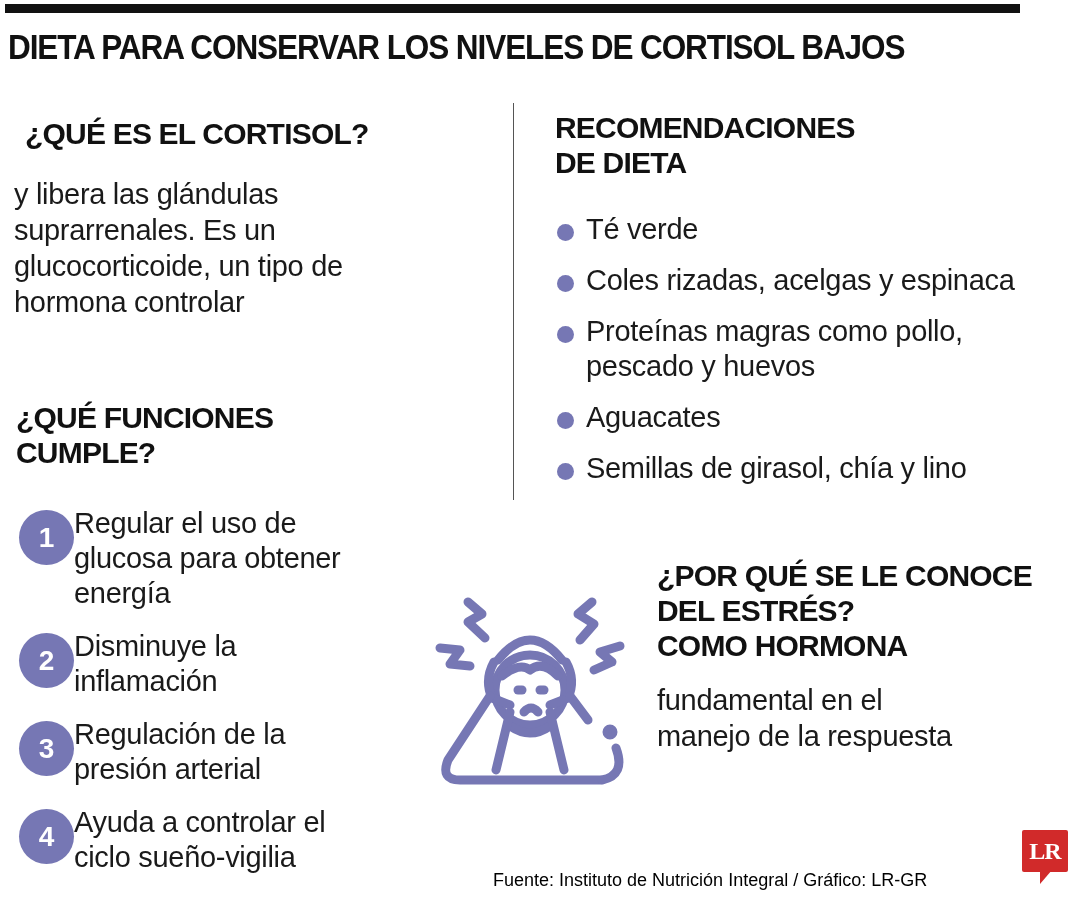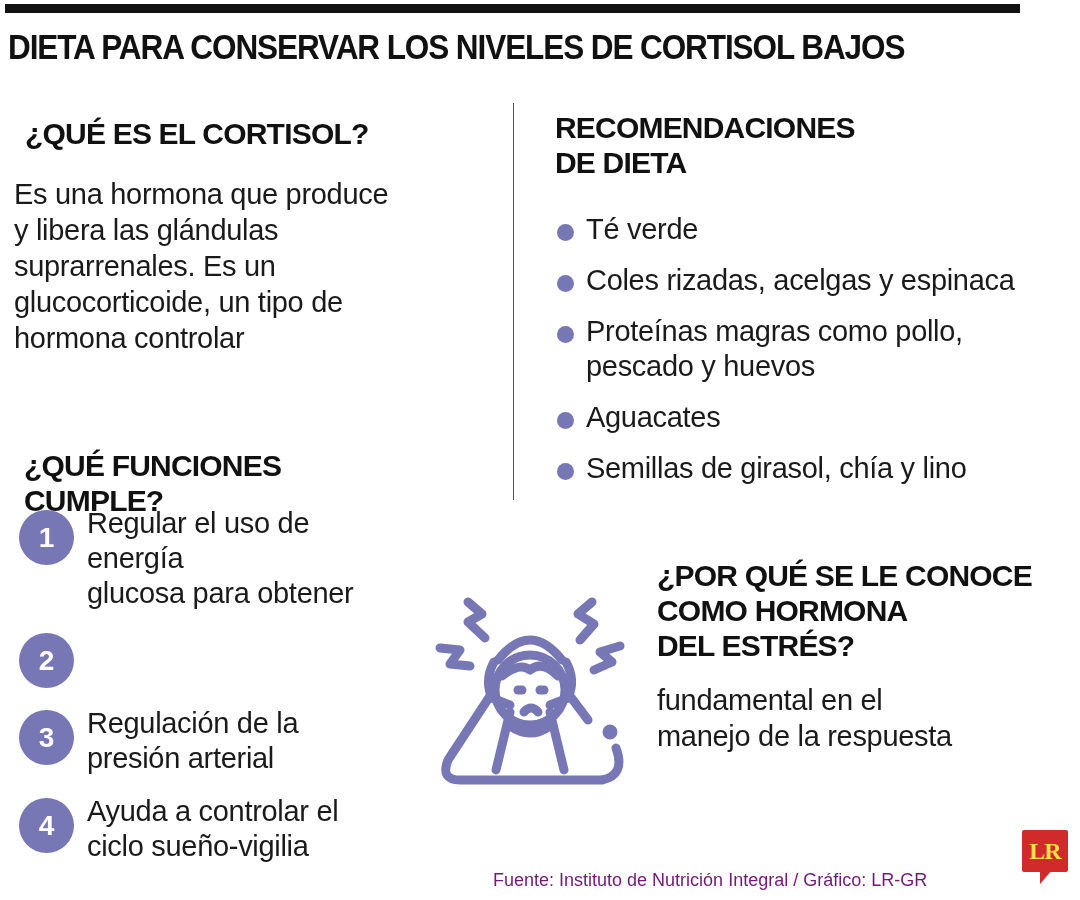--- a/index.html
+++ b/index.html
@@ -11,58 +11,61 @@
   .h2 { position:absolute; font-weight:bold; font-size:30px; line-height:35px; letter-spacing:-0.8px; }
   .body-text { position:absolute; font-size:29px; line-height:36px; color:#1a1a1a; letter-spacing:-0.3px; }
   .divider { position:absolute; left:513px; top:103px; width:1px; height:397px; background:#555; }
   .bullets { position:absolute; left:555px; top:212px; list-style:none; margin:0; padding:0; }
   .bullets li { position:relative; padding-left:31px; font-size:29px; line-height:35px; margin-bottom:16px; color:#1a1a1a; letter-spacing:-0.3px; }
   .bullets li .dot { position:absolute; left:2px; top:12px; width:17px; height:17px; border-radius:50%; background:#7677b4; }
   .funcs { position:absolute; left:19px; top:506px; }
   .func { position:relative; display:flex; align-items:flex-start; margin-bottom:18px; }
   .num { width:55px; height:55px; border-radius:50%; background:#7677b4; color:#fff; font-weight:bold;
          font-size:28px; display:flex; align-items:center; justify-content:center; flex:0 0 55px; margin-top:4px; }
-  .func-text { margin-left:13px; font-size:29px; line-height:35px; color:#1a1a1a; letter-spacing:-0.3px; }
+  .func-text { font-size:29px; line-height:35px; color:#1a1a1a; letter-spacing:-0.3px; }
   .illus { position:absolute; left:430px; top:590px; width:200px; height:200px; }
-  .footer { position:absolute; left:493px; top:870px; font-size:18px; color:#701a75; white-space:nowrap; }
+  .footer { position:absolute; left:493px; top:870px; font-size:18px; color:#000000; white-space:nowrap; }
   .logo { position:absolute; left:1022px; top:830px; width:46px; height:42px; background:#d12a2a; border-radius:2px;
-          color:#fde047; font-family:"Liberation Serif", serif; font-weight:bold; font-size:24px; display:flex; align-items:center; justify-content:center; letter-spacing:-1px; }
+          color:#ffffff; font-family:"Liberation Serif", serif; font-weight:bold; font-size:24px; display:flex; align-items:center; justify-content:center; letter-spacing:-1px; }
   .logo-tail { position:absolute; left:1040px; top:870px; width:0; height:0; border-left:0 solid transparent;
                border-right:12px solid transparent; border-top:14px solid #d12a2a; }
 </style>
 </head>
 <body>
 
 <div class="topbar"></div>
 <div class="title">DIETA PARA CONSERVAR LOS NIVELES DE CORTISOL BAJOS</div>
 
 <div class="h2" style="left:8px;top:116px;margin-left:17px;">¿QUÉ ES EL CORTISOL?</div>
 <div class="body-text" style="left:14px;top:176px;">
-  <div>Es una hormona que produce</div>
   <div>y libera las glándulas</div>
   <div>suprarrenales. Es un</div>
   <div>glucocorticoide, un tipo de</div>
   <div>hormona controlar</div>
 </div>
 
-<div class="h2" style="left:24px;top:400px;margin-top:48px;">
+<div class="h2" style="left:16px;top:400px;">
   <div>¿QUÉ FUNCIONES</div>
   <div>CUMPLE?</div>
 </div>
 <div class="funcs">
   <div class="func">
     <div class="num">1</div>
     <div class="func-text">
       <div>Regular el uso de</div>
+      <div>glucosa para obtener</div>
       <div>energía</div>
-      <div>glucosa para obtener</div>
     </div>
   </div>
   <div class="func">
     <div class="num">2</div>
+    <div class="func-text">
+      <div>Disminuye la</div>
+      <div>inflamación</div>
+    </div>
   </div>
   <div class="func">
     <div class="num">3</div>
     <div class="func-text">
       <div>Regulación de la</div>
       <div>presión arterial</div>
     </div>
   </div>
   <div class="func">
     <div class="num">4</div>
@@ -113,22 +116,22 @@
   <path d="M140,106 L158,130"></path>
   <circle cx="180" cy="142" r="3" fill="#7677b4"></circle>
   <path d="M186,158 Q196,185 172,190"></path>
   <path d="M80,136 Q100,150 120,136"></path>
   <line x1="80" y1="122" x2="66" y2="180"></line>
   <line x1="120" y1="122" x2="134" y2="180"></line>
 </svg>
 
 <div class="h2" style="left:657px;top:558px;">
   <div>¿POR QUÉ SE LE CONOCE</div>
+  <div>DEL ESTRÉS?</div>
   <div>COMO HORMONA</div>
-  <div>DEL ESTRÉS?</div>
 </div>
 <div class="body-text" style="left:657px;top:682px;">
   <div>fundamental en el</div>
   <div>manejo de la respuesta</div>
 </div>
 
 <div class="footer">Fuente: Instituto de Nutrición Integral / Gráfico: LR-GR</div>
 <div class="logo">LR</div>
 <div class="logo-tail"></div>
 

